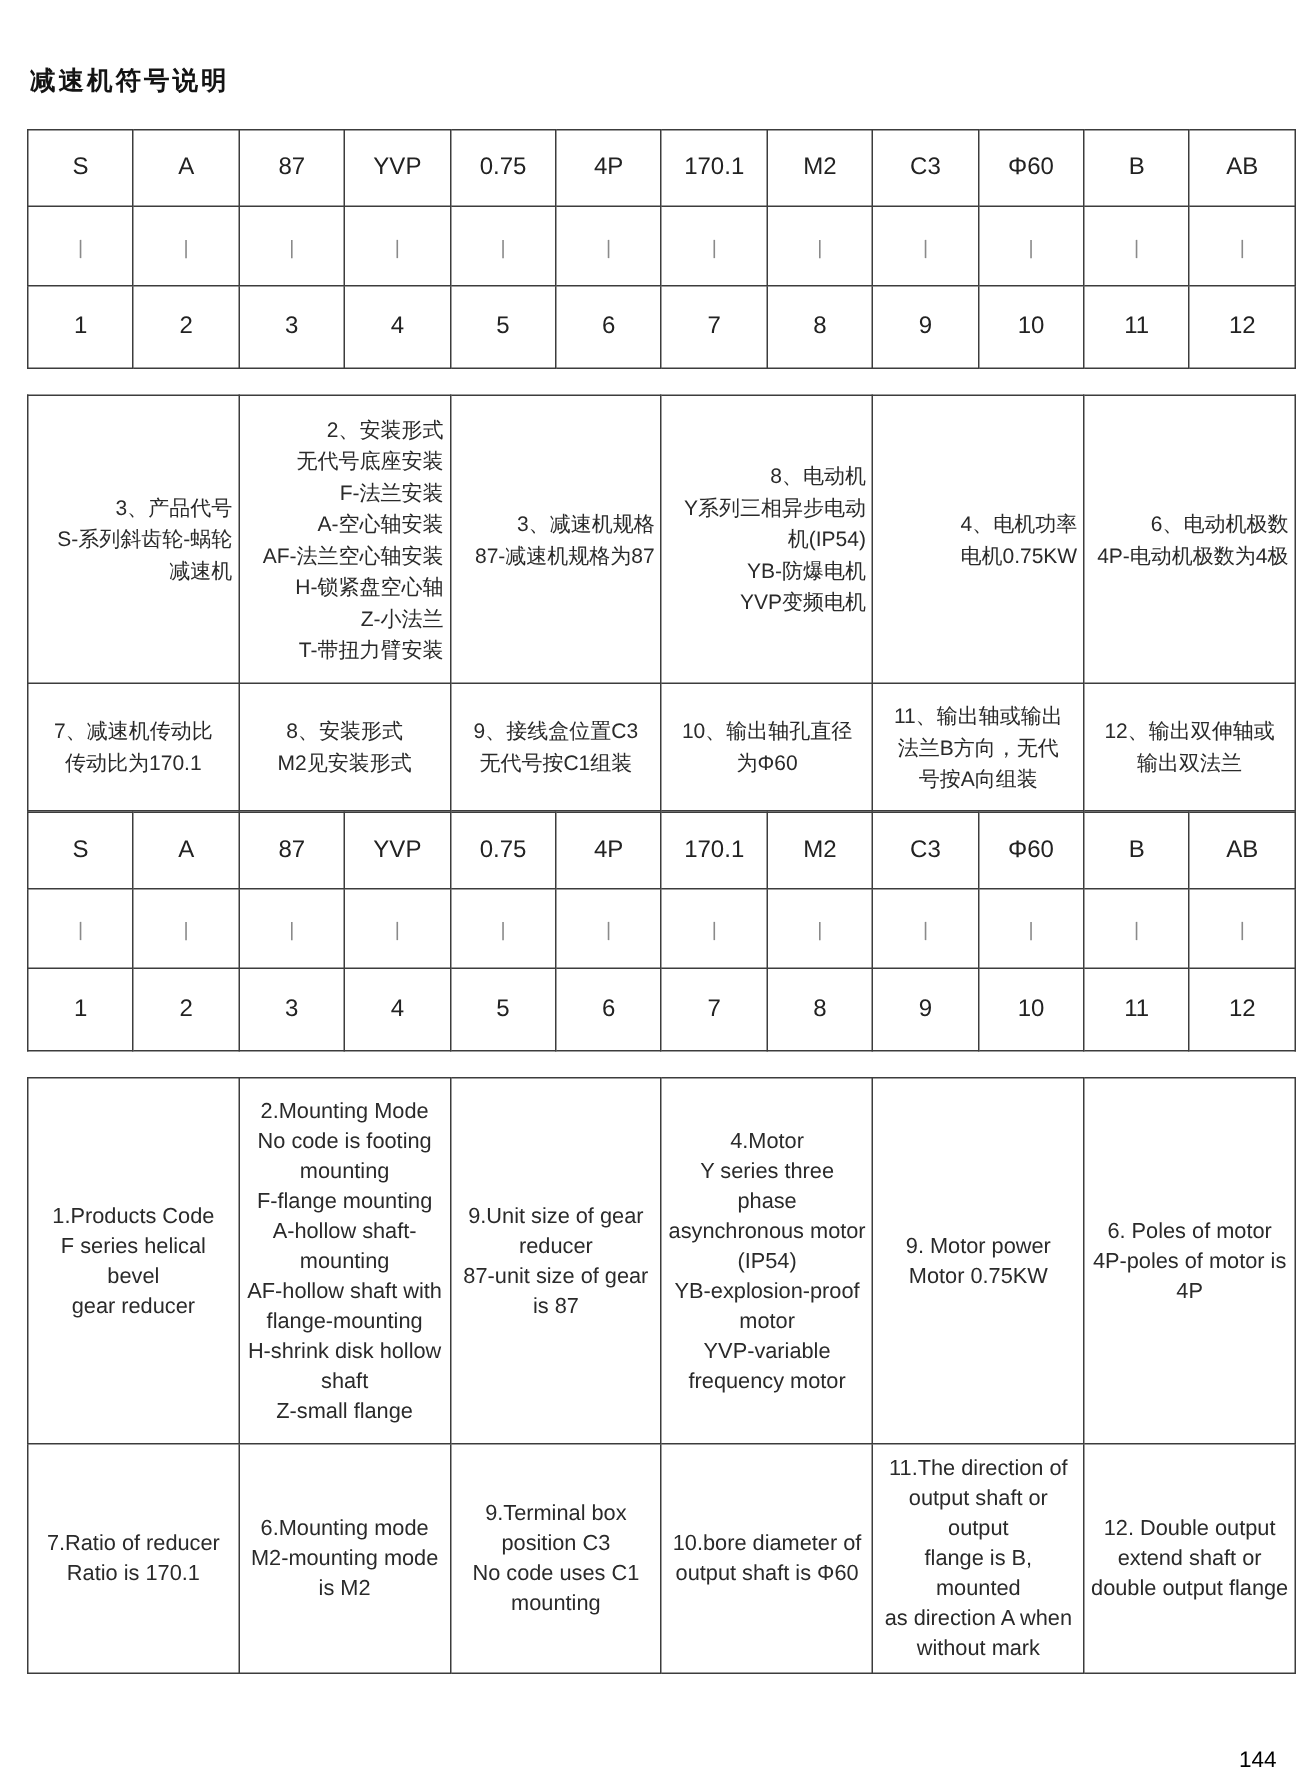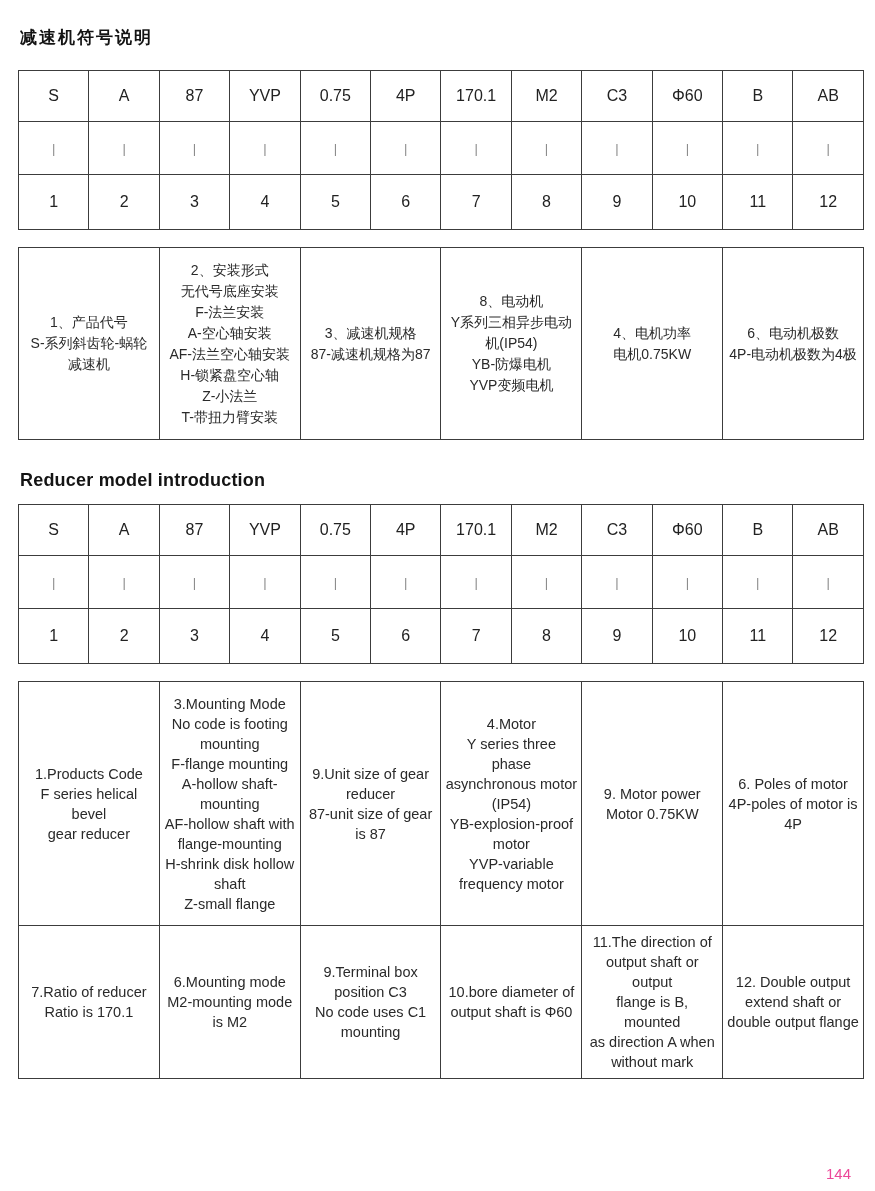--- a/index.html
+++ b/index.html
@@ -10,40 +10,40 @@
     font-family: "Liberation Sans", "DejaVu Sans", sans-serif;
     color: #1f1f1f;
   }
   .page {
     position: relative;
     width: 875px; height: 1191px;
     padding: 26px 11px 0 18px;
     background: #ffffff;
   }
   .title { color: #141414; font-weight: 700; }
-  .title.zh { font-size: 17px; letter-spacing: 2px; margin: 0 0 21px 2px; }
+  .title.zh { font-size: 17px; letter-spacing: 2px; margin: 16px 0 21px 2px; }
   .title.en { font-size: 18px; letter-spacing: 0.2px; margin: 30px 0 13px 2px; }
 
   table { border-collapse: collapse; width: 846px; table-layout: fixed; }
   td { border: 1px solid #3c3c3c; text-align: center; vertical-align: middle; }
 
   .code-table { margin-bottom: 17px; }
   .code-table tr.codes td { height: 51px; font-size: 16px; color: #222; }
   .code-table tr.bars  td { height: 53px; font-size: 13px; color: #8a8a8a; }
   .code-table tr.nums  td { height: 55px; font-size: 16px; color: #222; }
 
   .expl-table td { white-space: pre-line; padding: 6px 4px; color: #2a2a2a; }
-  .expl-table.zh tr.r1 td { height: 192px; font-size: 14px;  line-height: 1.5; }
+  .expl-table.zh tr.r1 td { height: 192px; font-size: 14px;  line-height: 1.5; text-align: right; }
   .expl-table.zh tr.r2 td { height: 85px;  font-size: 14px;  line-height: 1.5; }
   .expl-table.en tr.r1 td { height: 244px; font-size: 14.5px; line-height: 1.38; }
   .expl-table.en tr.r2 td { height: 143px; font-size: 14.5px; line-height: 1.38; margin-top: 43px; }
 
   .page-number {
     position: absolute; right: 24px; bottom: 9px;
-    font-size: 15px; color: #ec4899;
+    font-size: 15px; color: #000000;
   }
 </style>
 </head>
 <body>
 
 <div class="page">
 
   <div class="title zh">减速机符号说明</div>
 
   <table class="code-table">
@@ -89,21 +89,21 @@
       <td>10</td>
       <td>11</td>
       <td>12</td>
     </tr>
   </tbody>
     </table>
 
   <table class="expl-table zh">
     <tbody>
         <tr class="r1">
-      <td>1、产品代号
+      <td>3、产品代号
 S-系列斜齿轮-蜗轮
 减速机</td>
       <td>2、安装形式
 无代号底座安装
 F-法兰安装
 A-空心轴安装
 AF-法兰空心轴安装
 H-锁紧盘空心轴
 Z-小法兰
 T-带扭力臂安装</td>
@@ -112,24 +112,38 @@
       <td>8、电动机
 Y系列三相异步电动
 机(IP54)
 YB-防爆电机
 YVP变频电机</td>
       <td>4、电机功率
 电机0.75KW</td>
       <td>6、电动机极数
 4P-电动机极数为4极</td>
     </tr>
-  </tbody>
-    </table>
-
-  <div class="title en">Reducer model introduction</div>
+    <tr class="r2">
+      <td>7、减速机传动比
+传动比为170.1</td>
+      <td>8、安装形式
+M2见安装形式</td>
+      <td>9、接线盒位置C3
+无代号按C1组装</td>
+      <td>10、输出轴孔直径
+为Φ60</td>
+      <td>11、输出轴或输出
+法兰B方向，无代
+号按A向组装</td>
+      <td>12、输出双伸轴或
+输出双法兰</td>
+    </tr>
+  </tbody>
+    </table>
+
 
   <table class="code-table">
     <tbody>
         <tr class="codes">
       <td>S</td>
       <td>A</td>
       <td>87</td>
       <td>YVP</td>
       <td>0.75</td>
       <td>4P</td>
@@ -170,21 +184,21 @@
     </tr>
   </tbody>
     </table>
 
   <table class="expl-table en">
     <tbody>
         <tr class="r1">
       <td>1.Products Code
 F series helical bevel
 gear reducer</td>
-      <td>3.Mounting Mode
+      <td>2.Mounting Mode
 No code is footing
 mounting
 F-flange mounting
 A-hollow shaft-
 mounting
 AF-hollow shaft with
 flange-mounting
 H-shrink disk hollow
 shaft
 Z-small flange</td>

